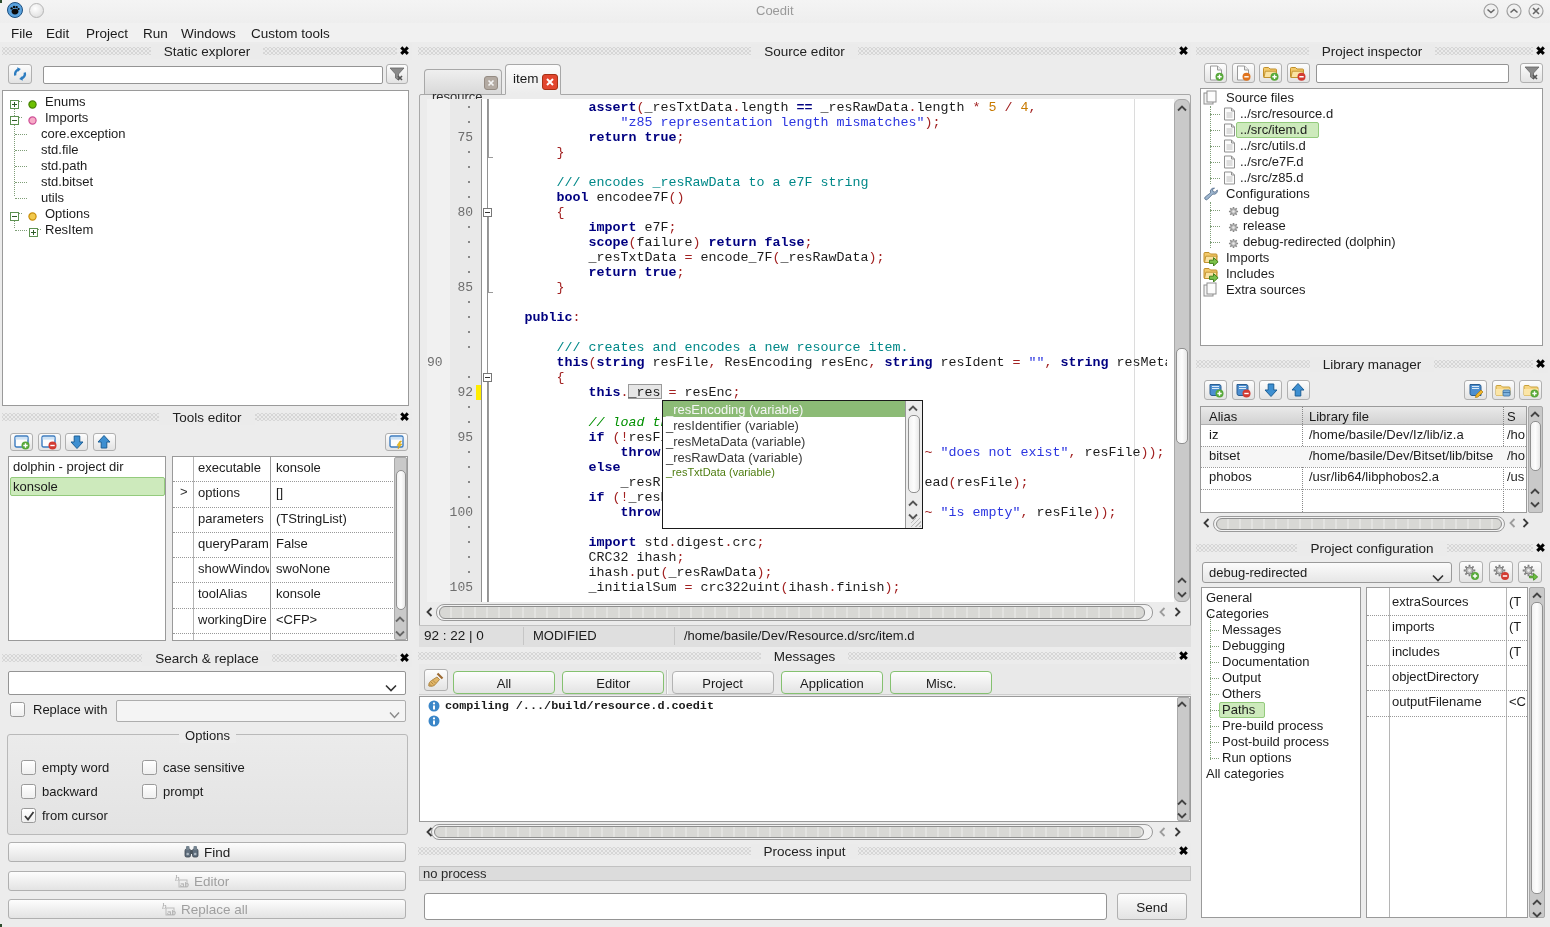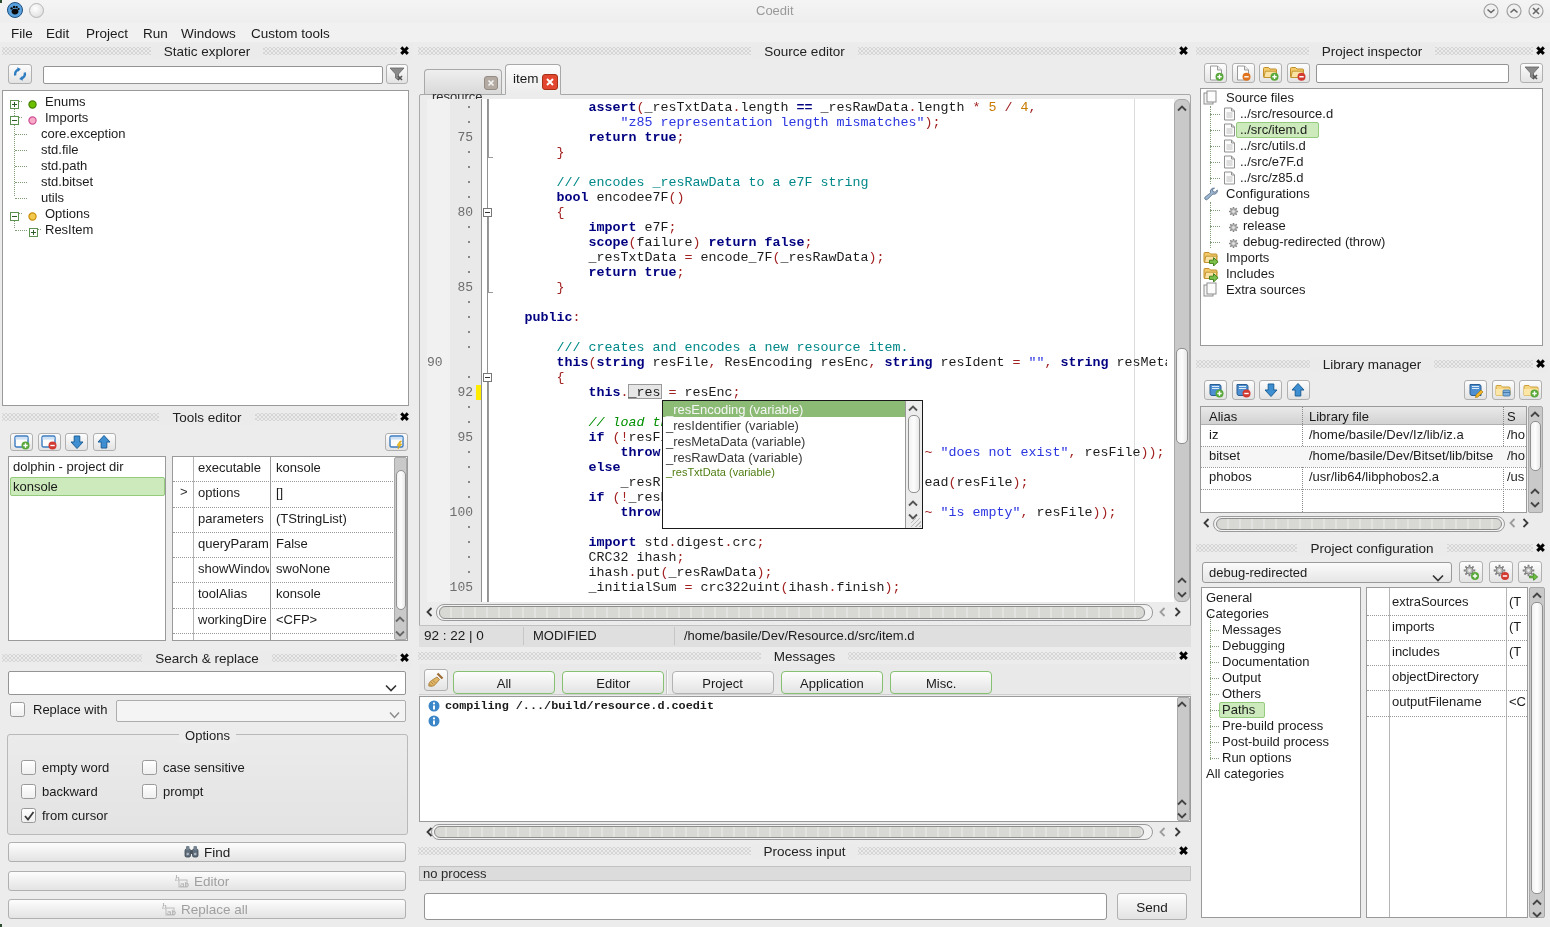--- a/index.html
+++ b/index.html
@@ -569,21 +569,21 @@
     <div class="dotline" style="left:1210px;top:242px;width:10px"></div>
     <div class="abs" style="left:1228px;top:237px"><svg width="11" height="11" viewBox="0 0 11 11">
         <g transform="scale(0.786)">
           <circle cx="7" cy="7" r="3.6" fill="#c3c3c3" stroke="#858585" stroke-width="1.2"></circle>
           <circle cx="7" cy="7" r="1.4" fill="#ececec"></circle>
           <g stroke="#858585" stroke-width="2">
             <path d="M7 1.2v2M7 10.8v2M1.2 7h2M10.8 7h2M2.9 2.9l1.4 1.4M9.7 9.7l1.4 1.4M11.1 2.9L9.7 4.3M4.3 9.7l-1.4 1.4"></path>
           </g>
         </g>
       </svg></div>
-    <div class="trtxt" style="left:1243px;top:234px">debug-redirected (throw)</div>
+    <div class="trtxt" style="left:1243px;top:234px">debug-redirected (dolphin)</div>
     <div class="abs" style="left:1203px;top:250px"><svg width="17" height="16" viewBox="0 0 17 16">
         <path d="M1 3.5a1 1 0 0 1 1-1h4l1.5 1.5H13a1 1 0 0 1 1 1v6.5a1 1 0 0 1-1 1H2a1 1 0 0 1-1-1z" fill="#f3c96a" stroke="#c08f2a" stroke-width="1"></path>
         <path d="M2.8 6.2H14l-1.8 6.3H1.5z" fill="#fae3a2" stroke="#c08f2a" stroke-width="0.9"></path>
         <path d="M6.5 10.2h4V7.6l4.6 4.2-4.6 4.2v-2.6h-4z" fill="#7cc24a" stroke="#44821f" stroke-width="1"></path>
       </svg></div>
     <div class="trtxt" style="left:1226px;top:250px">Imports</div>
     <div class="abs" style="left:1203px;top:266px"><svg width="17" height="16" viewBox="0 0 17 16">
         <path d="M1 3.5a1 1 0 0 1 1-1h4l1.5 1.5H13a1 1 0 0 1 1 1v6.5a1 1 0 0 1-1 1H2a1 1 0 0 1-1-1z" fill="#f3c96a" stroke="#c08f2a" stroke-width="1"></path>
         <path d="M2.8 6.2H14l-1.8 6.3H1.5z" fill="#fae3a2" stroke="#c08f2a" stroke-width="0.9"></path>
         <path d="M6.5 10.2h4V7.6l4.6 4.2-4.6 4.2v-2.6h-4z" fill="#7cc24a" stroke="#44821f" stroke-width="1"></path>

